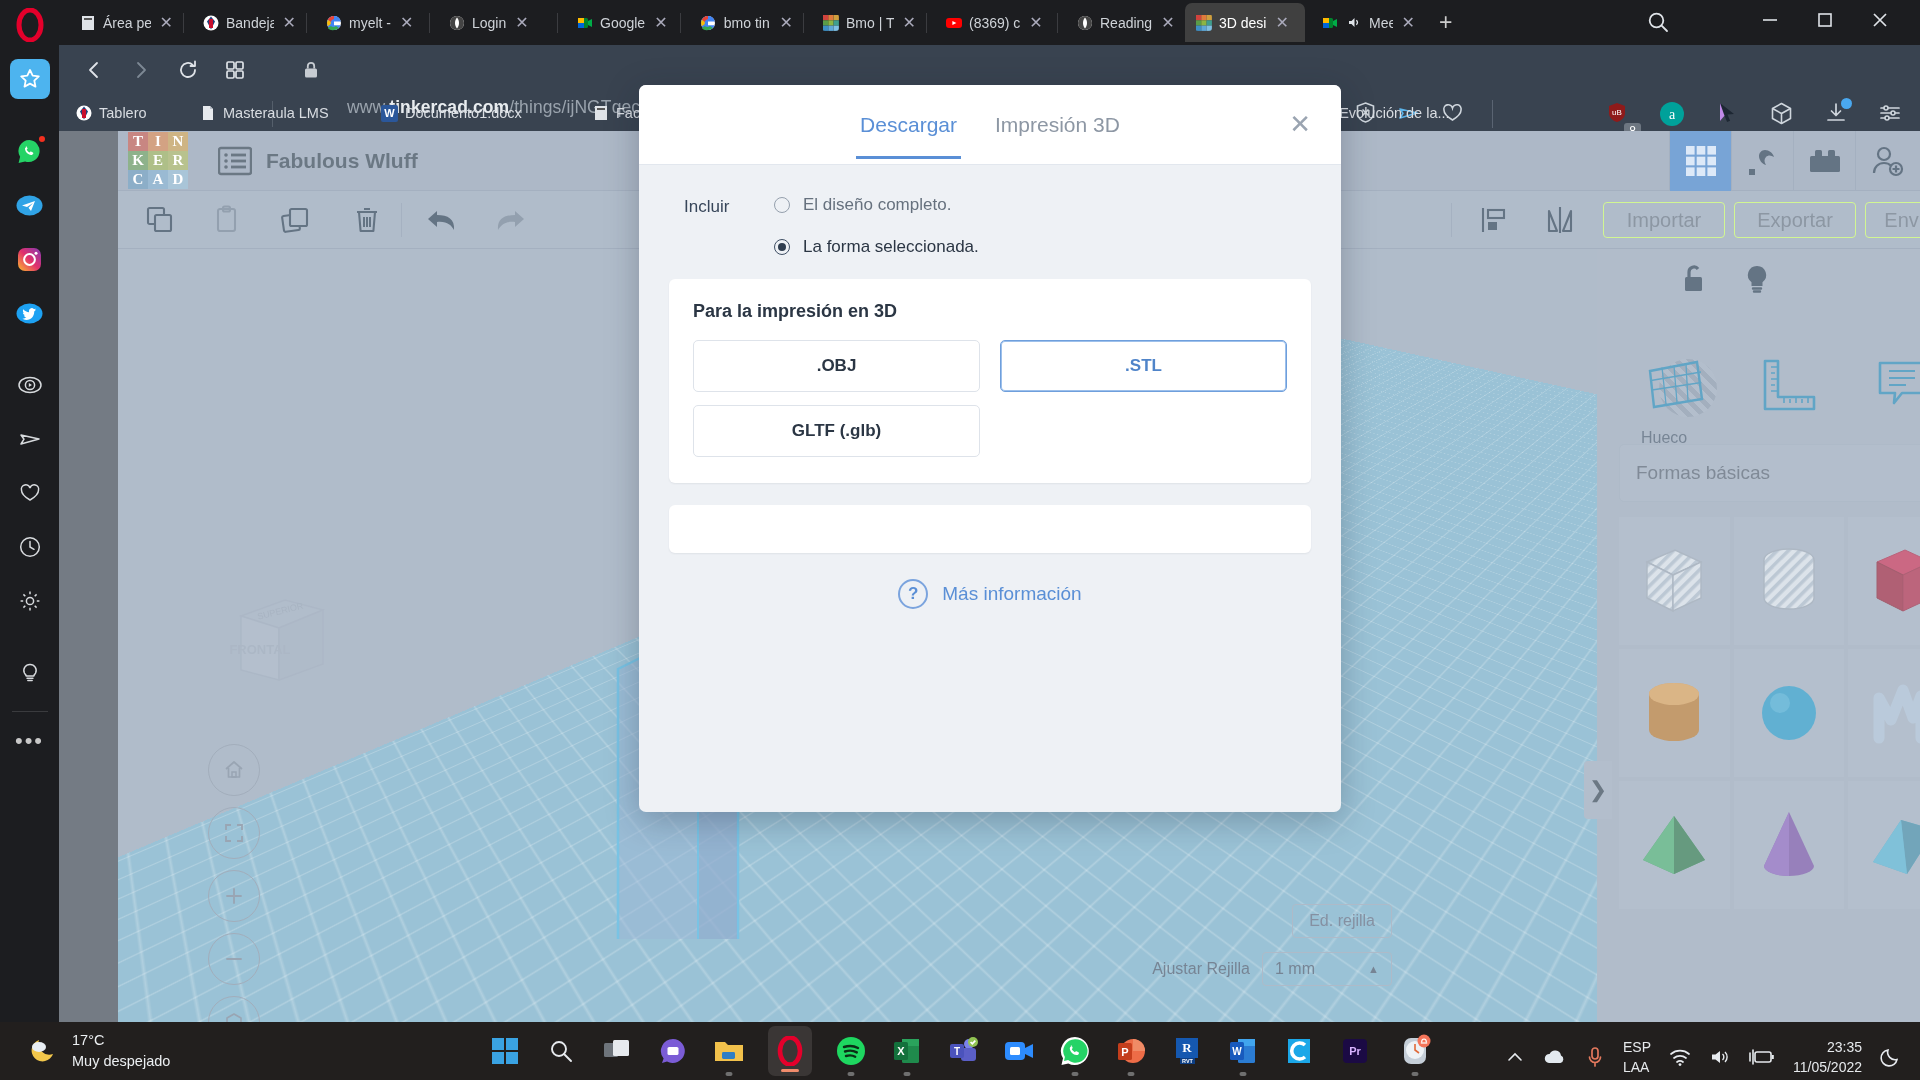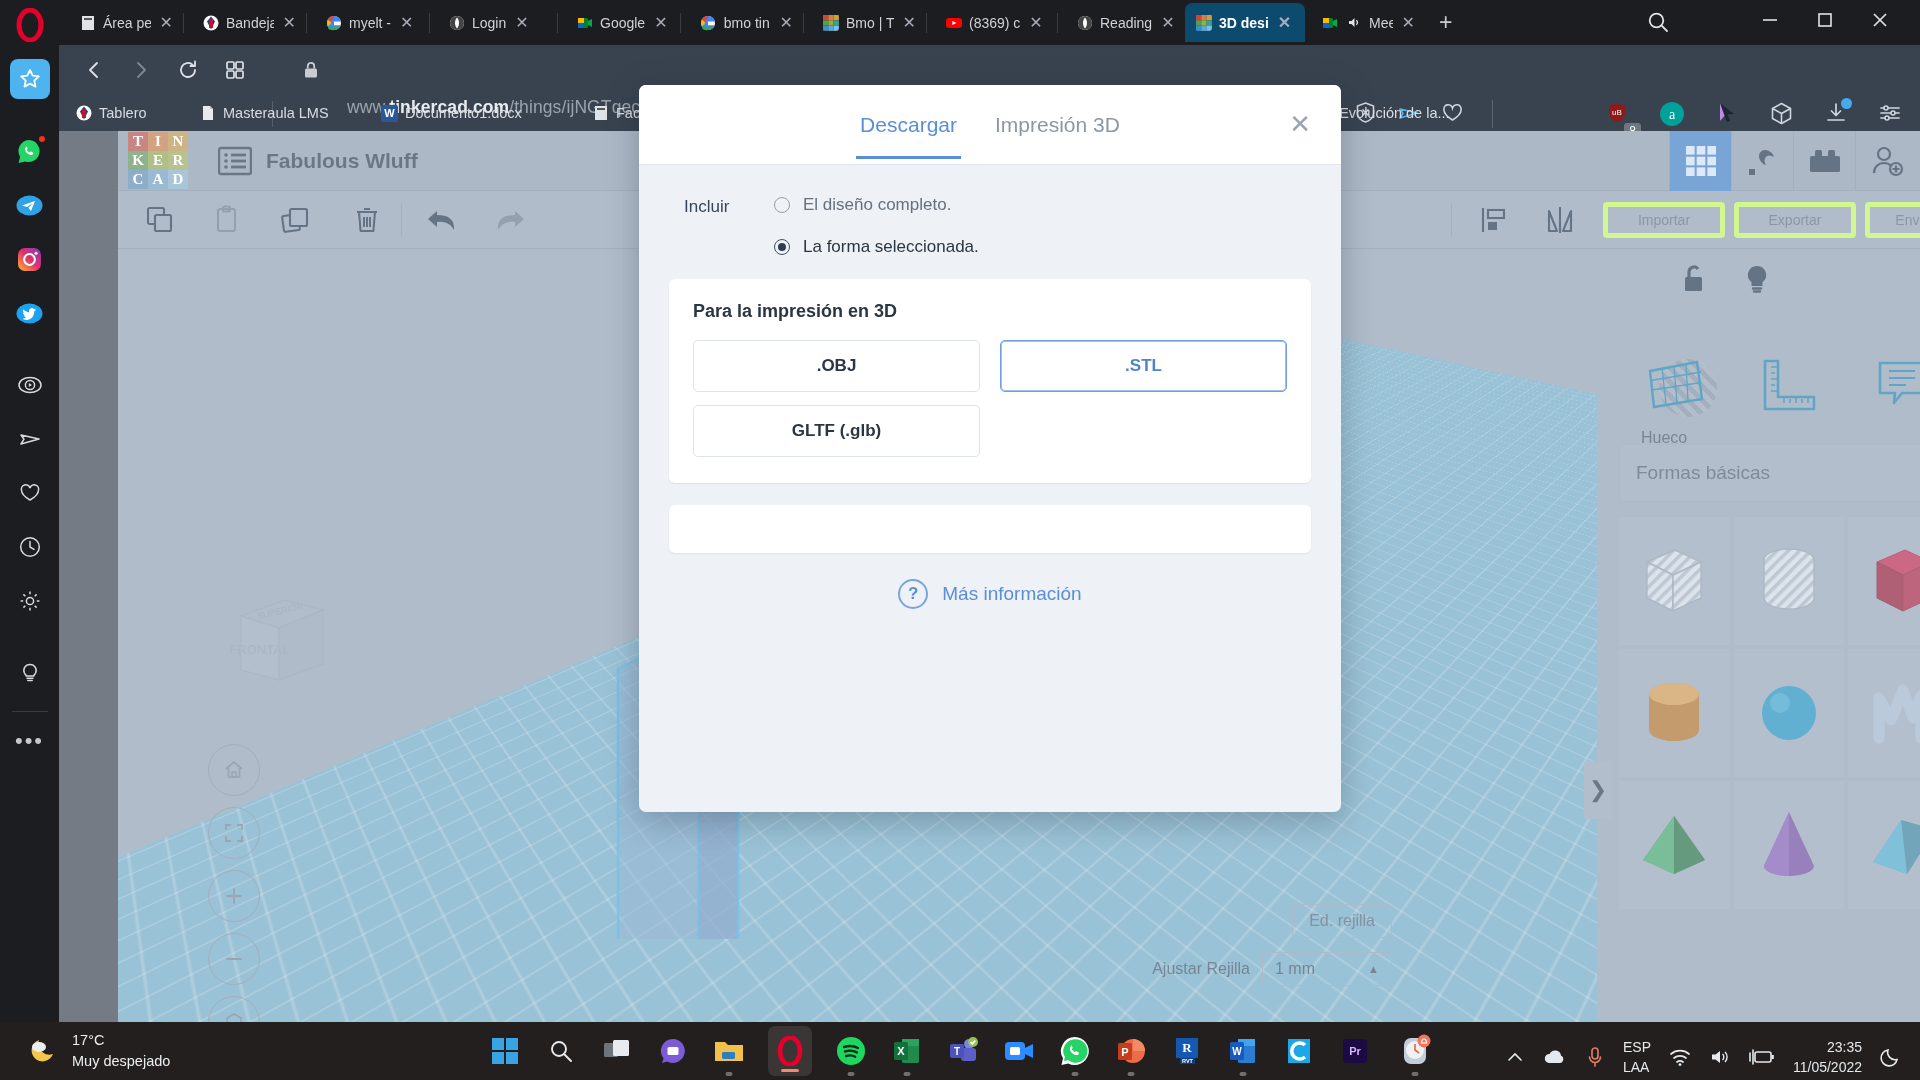--- a/index.html
+++ b/index.html
@@ -31,21 +31,21 @@
     background:#f4301f; border-radius:50%; border:2px solid #1c1d20;}
 
   
   .browser { position: absolute; left: 59px; top: 0; width: 1861px; height: 1022px; background:#394350;}
   .tabstrip { position:absolute; left:0; top:0; width:1861px; height:45px; background:#1c1d20; }
   .tab {
     position:absolute; top:3px; height:39px; display:flex; align-items:center;
     padding: 0 6px 0 10px; gap:7px; border-radius: 7px 7px 0 0;
     font-size: 14px; color:#cfd3d8; white-space: nowrap; overflow:hidden;
   }
-  .tab.active { background:#0c4a6e; color:#fff;font-weight:bold; }
+  .tab.active { background:#404040; color:#fff; }
   .tab .favicon { width:17px; height:17px; flex:0 0 17px; display:flex;align-items:center;justify-content:center;
      font-size: 11px; border-radius:3px; overflow:hidden;}
   .tab .tlabel { max-width: 62px; overflow:hidden; text-overflow: clip; flex: 0 1 auto;}
   .tab .tclose { font-size:16px; color:#aab; margin-left:2px; }
   .tab-sep { position:absolute; top:13px; width:1px; height:20px; background:#3b3c40; }
   .tab-newbtn { position:absolute; top:12px; font-size:23px; color:#ccc; line-height:20px;}
   .tab-right-icons { position:absolute; top:10px; display:flex; gap:14px; align-items:center; color:#dfe3e8;}
 
   .navbar { position:absolute; left:0; top:45px; width:1861px; height:50px; }
   .nav-btn { position:absolute; top:10px; width:30px; height:30px; display:flex; align-items:center;
@@ -80,22 +80,22 @@
             border-left:1px solid #7d8ea5; }
   .hdr-sq.sel { background:#3e7dc4; }
   .avatar-wrap { width:62px; height:60px; display:flex; align-items:center; justify-content:center; }
 
   .toolbar2 { position:absolute; left:0; top:60px; width:1861px; height:58px;
               background:#8fa0b4; border-bottom:1px solid #7d8ea5;}
   .tb-icon { position:absolute; top:8px; width:44px; height:42px; display:flex;
              align-items:center; justify-content:center; }
   .tb-sep { position:absolute; top:12px; width:1px; height:34px; background:#7f90a6; }
   .tb-btn { position:absolute; top:11px; height:36px; padding:0 18px; display:flex; align-items:center;
-            justify-content:center; border:5px solid #bef264; border-radius:4px;
-            font-size:14px; color:#5b6a7c; }
+            justify-content:center; border:1px solid #bef264; border-radius:4px;
+            font-size:20px; color:#5b6a7c; }
 
   .canvas { position:absolute; left:0; top:118px; width:1479px; height:773px;
             background:#8fa0b4; overflow:hidden; }
   .grid-plane { position:absolute; left:120px; top:240px; width:1500px; height:900px;
      background:
         repeating-linear-gradient(0deg, rgba(255,255,255,.22) 0 1px, transparent 1px 16px),
         repeating-linear-gradient(90deg, rgba(255,255,255,.22) 0 1px, transparent 1px 16px),
         #6fa8c4;
      transform: perspective(900px) rotateX(64deg) rotateZ(-44deg);
      transform-origin: 50% 0%;

